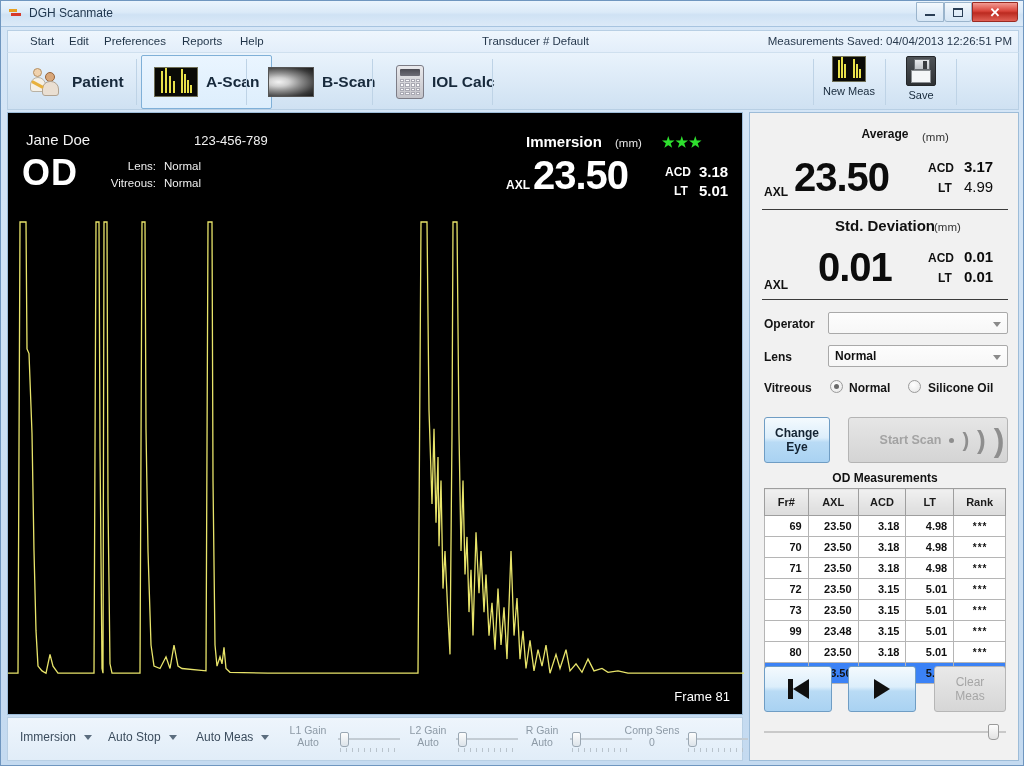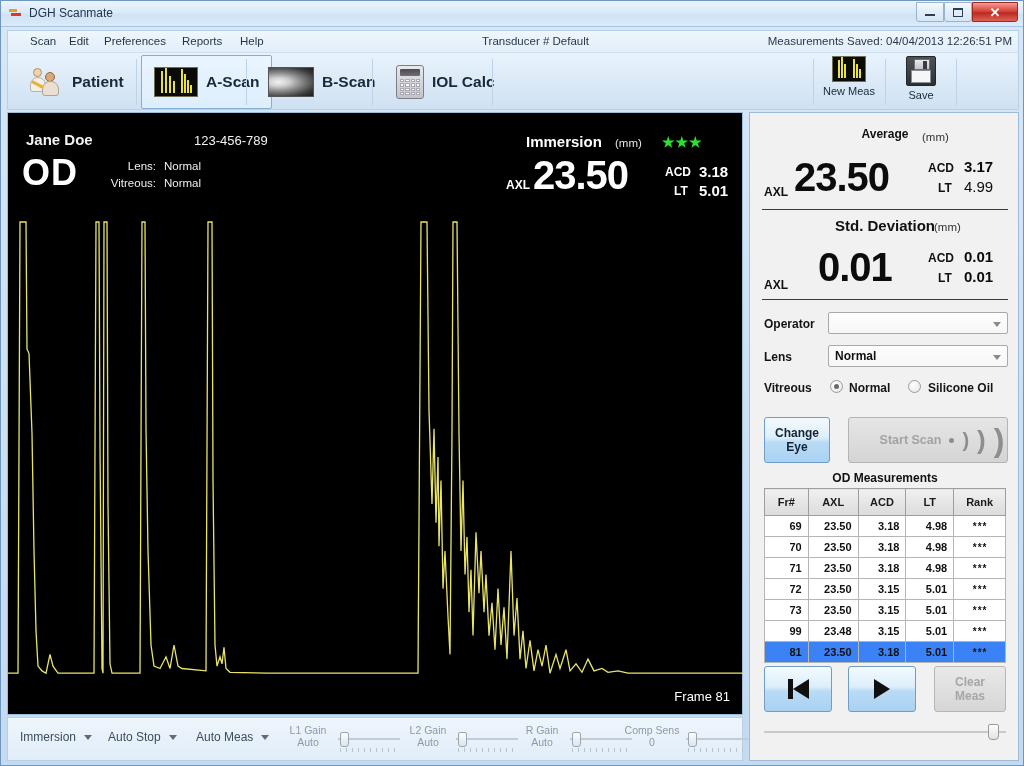--- a/index.html
+++ b/index.html
@@ -141,21 +141,21 @@
   .ico-print { width: 36px; height: 28px; position: relative; }
   .ico-print .paper { position:absolute; left:8px; top:0; width:20px; height:11px; background:#fdfdfd; border:1px solid #9a9a9a; transform: skewX(-8deg);}
   .ico-print .body2 { position:absolute; left:2px; top:10px; width:32px; height:13px; background: linear-gradient(180deg,#e2e4e6,#aeb1b4); border:1px solid #7a7d80; border-radius:2px 8px 2px 2px;}
   .ico-print .out { position:absolute; left:9px; top:19px; width:20px; height:9px; background:#fff; border:1px solid #9a9a9a; transform: skewX(-6deg);}
 
   
   #scanpanel {
     position: absolute; left: 6px; top: 111px; width: 736px; height: 603px;
     background: #000; border: 1px solid #9dbcd8;
   }
-  #patient-name { position:absolute; left:18px; top:18px; font-size:15px; color:#f2f2f2;font-weight:bold; }
+  #patient-name { position:absolute; left:18px; top:18px; font-size:15px; color:#f2f2f2; }
   #patient-id { position:absolute; left:186px; top:20px; font-size:13px; color:#f2f2f2; }
   #eye-label { position:absolute; left:14px; top:39px; font-size:36px; font-weight:bold; color:#fff; letter-spacing:1px;}
   #lens-row { position:absolute; left:100px; top:47px; font-size:11.5px; color:#efefef;}
   #vit-row  { position:absolute; left:100px; top:64px; font-size:11.5px; color:#efefef;}
   .kv-k { display:inline-block; text-align:right; width:48px; }
   .kv-v { display:inline-block; margin-left:8px; }
   #imm-label { position:absolute; left:518px; top:20px; font-size:15px; font-weight:bold; color:#fff; }
   #imm-unit { position:absolute; left:607px; top:24px; font-size:11.5px; color:#e6e6e6; }
   #imm-rank { position:absolute; left:654px; top:21px; font-size:14px; font-weight:bold; color:#2ee02e; letter-spacing:1px;}
   #axl-tag { position:absolute; left:498px; top:65px; font-size:12px; color:#fff; font-weight:bold;}
@@ -269,21 +269,21 @@
     border:1px solid #6f9dc4; border-radius:3px;
     display:flex; align-items:center; justify-content:center;
   }
   #btn-first { left:14px; }
   #btn-play  { left:98px; }
   #btn-clear {
     position:absolute; left:184px; top:553px; width:72px; height:46px;
     background: linear-gradient(180deg,#e9e9e9,#d6d6d6);
     border:1px solid #b6b6b6; border-radius:3px;
     display:flex; flex-direction:column; align-items:center; justify-content:center;
-    font-size:12px; font-weight:bold; color:#a6a6a6; line-height:14px;
+    font-size:12px; font-weight:normal; color:#a6a6a6; line-height:14px;
   }
   .tri-r { width:0;height:0;border-top:10px solid transparent;border-bottom:10px solid transparent;border-left:16px solid #101010;}
   .tri-l { width:0;height:0;border-top:10px solid transparent;border-bottom:10px solid transparent;border-right:16px solid #101010;}
   .bar-l { width:5px;height:20px;background:#101010;}
   #frame-slider { position:absolute; left:14px; top:611px; width:242px; height:16px;}
   #frame-slider .trk { position:absolute;left:0;top:7px;width:242px;height:2px;background:#c9c9c9;}
   #frame-slider .thb { position:absolute;left:224px;top:0;width:11px;height:16px;
     background:linear-gradient(180deg,#fdfdfd,#e2e2e2); border:1px solid #9b9b9b; border-radius:2px 2px 4px 4px;}
 </style>
 </head>
@@ -302,21 +302,21 @@
       </div>
     <div class="winbtn" id="btn-max">
         <span class="glyph-max"></span>
       </div>
     <div class="winbtn" id="btn-close">
         <span>✕</span>
       </div>
   </div>
 
   <div id="menubar">
-    <div class="menu-item" style="left:18px">Scan</div>
+    <div class="menu-item" style="left:18px">Start</div>
     <div class="menu-item" style="left:57px">Edit</div>
     <div class="menu-item" style="left:92px">Preferences</div>
     <div class="menu-item" style="left:170px">Reports</div>
     <div class="menu-item" style="left:228px">Help</div>
     <div id="menu-transducer">Transducer # Default</div>
     <div id="menu-saved">Measurements Saved:  04/04/2013   12:26:51  PM</div>
   </div>
 
   <div id="toolbar">
 
@@ -593,20 +593,27 @@
             <td>5.01</td>
             <td class="rank">***</td>
           </tr>
           <tr>
             <td>99</td>
             <td>23.48</td>
             <td>3.15</td>
             <td>5.01</td>
             <td class="rank">***</td>
           </tr>
+          <tr>
+            <td>80</td>
+            <td>23.50</td>
+            <td>3.18</td>
+            <td>5.01</td>
+            <td class="rank">***</td>
+          </tr>
           <tr class="sel">
             <td>81</td>
             <td>23.50</td>
             <td>3.18</td>
             <td>5.01</td>
             <td class="rank">***</td>
           </tr>
         </tbody>
     </table>
 

